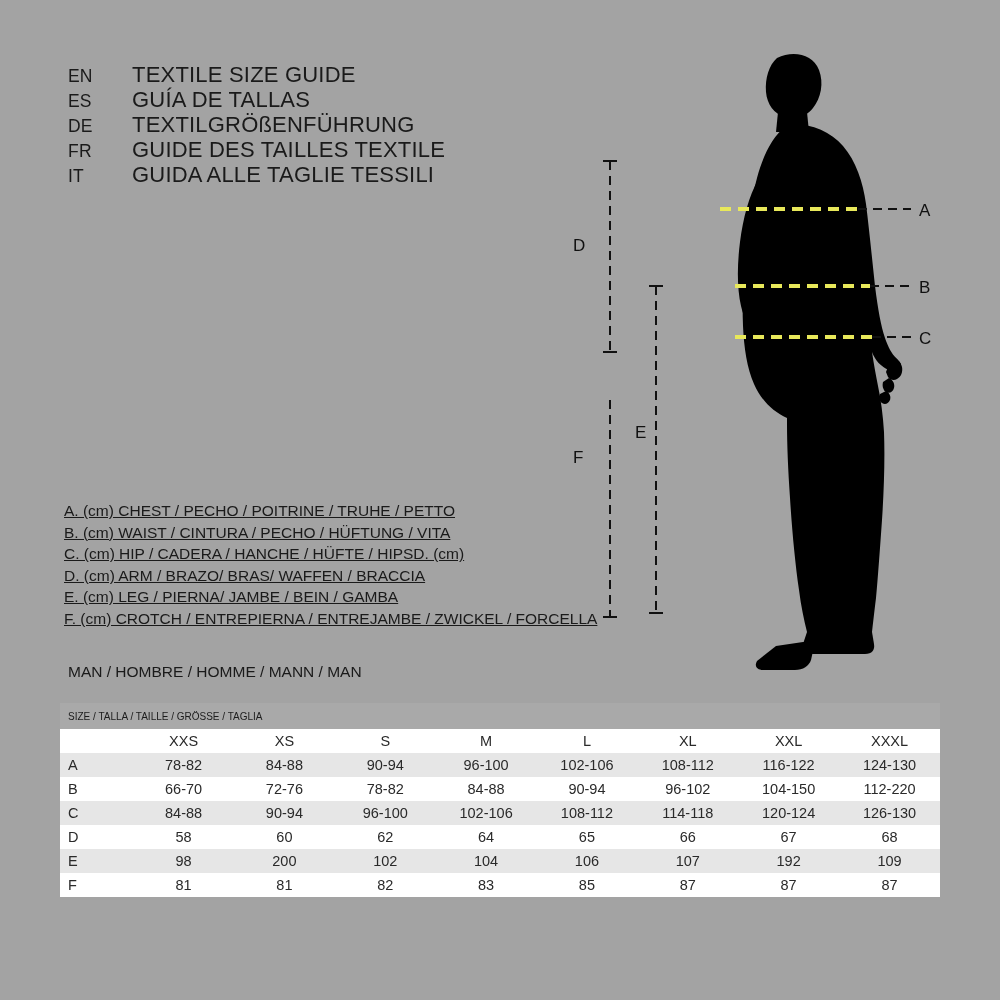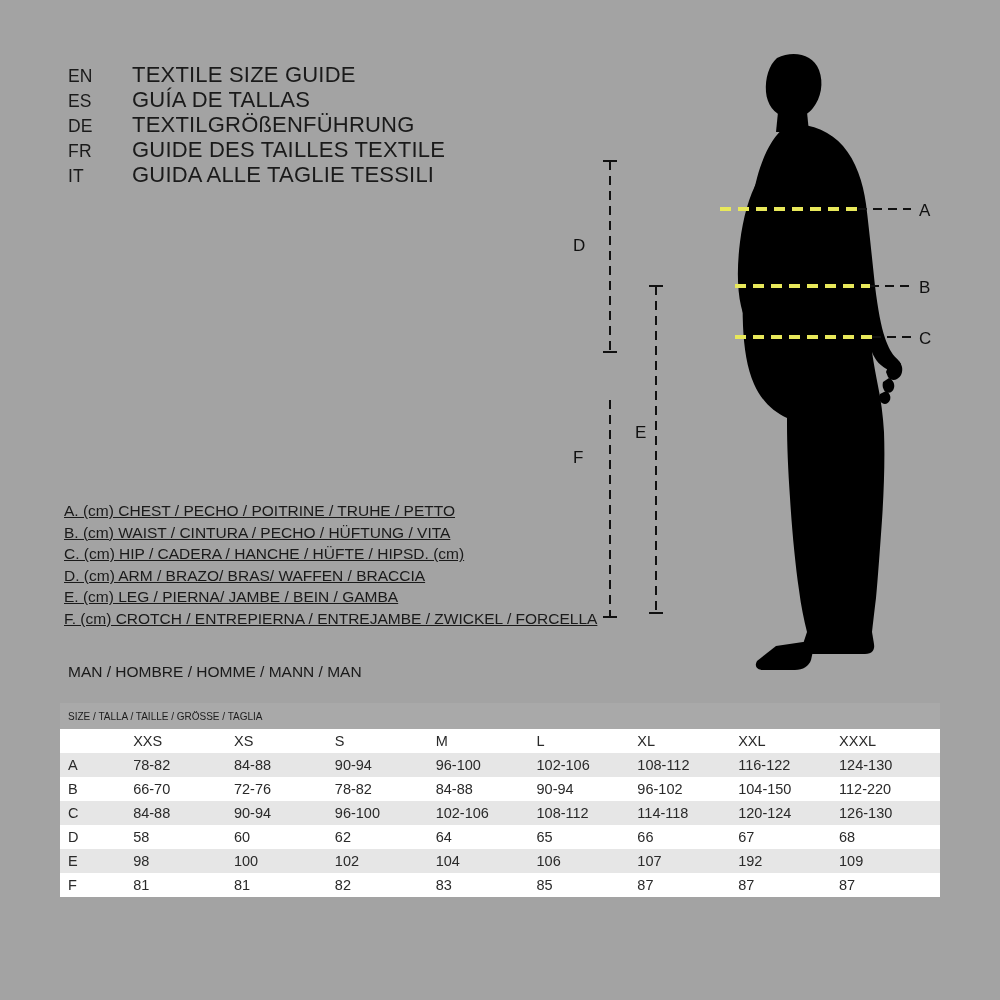--- a/index.html
+++ b/index.html
@@ -106,21 +106,21 @@
   .size-table tr.plain td {
     background: #ffffff;
   }
   .col-label {
     width: 58px;
     padding-left: 8px !important;
     text-align: left;
   }
   .col-val {
     width: 91px;
-    text-align: left;
+    text-align: center;
   }
   .head-cell {
     padding-left: 8px !important;
     text-align: left;
   }
 </style>
 </head>
 <body>
 
 <div id="page">
@@ -306,21 +306,21 @@
         <td class="col-val">64</td>
         <td class="col-val">65</td>
         <td class="col-val">66</td>
         <td class="col-val">67</td>
         <td class="col-val">68</td>
       </tr>
 
       <tr class="shade">
         <td class="col-label">E</td>
         <td class="col-val">98</td>
-        <td class="col-val">100</td>
+        <td class="col-val">200</td>
         <td class="col-val">102</td>
         <td class="col-val">104</td>
         <td class="col-val">106</td>
         <td class="col-val">107</td>
         <td class="col-val">192</td>
         <td class="col-val">109</td>
       </tr>
 
       <tr class="plain">
         <td class="col-label">F</td>

